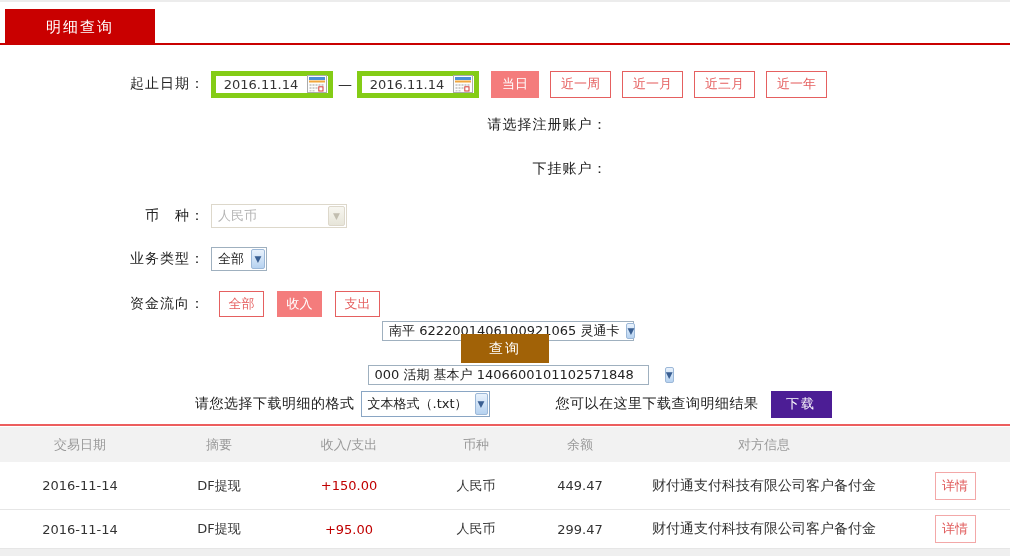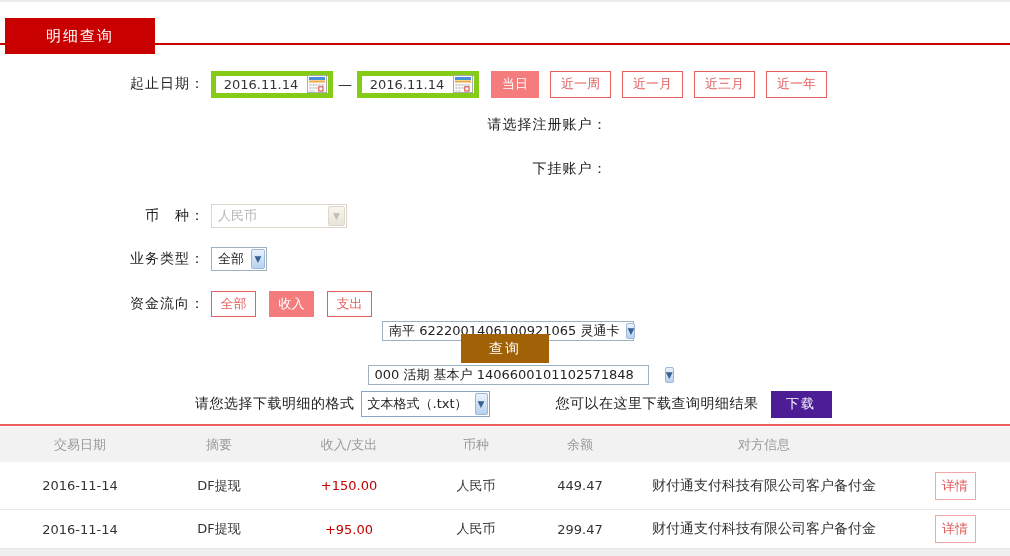--- a/index.html
+++ b/index.html
@@ -1,35 +1,35 @@
 <!DOCTYPE html>
 <html><head>
 <meta charset="utf-8">
 <style>
   * { margin:0; padding:0; box-sizing:border-box; }
   html,body { width:1010px; height:556px; overflow:hidden; background:#fff;
               font-family:"DejaVu Sans","Liberation Sans",sans-serif; }
   .page { width:1010px; height:556px; border-top:2px solid #ececec; position:relative; }
 
   
-  .tabbar { height:43px; border-bottom:2px solid #c90000; padding-top:16px; }
+  .tabbar { height:43px; border-bottom:2px solid #c90000; padding-top:7px; }
   .tab { margin-left:5px; width:150px; height:36px; background:#c90000; color:#fff;
          font-size:15px; display:flex; align-items:center; justify-content:center;
          letter-spacing:2px; cursor:pointer; }
 
   
   .form { padding-top:25px; }
   .frow { display:flex; align-items:center; }
   .flabel { width:205px; text-align:right; font-size:14px; color:#222; letter-spacing:1px;
             flex:0 0 205px;font-family:Liberation Mono, monospace; }
   .r-date  { height:28px; margin-bottom:18px; }
   .r-sel   { height:24px; margin-bottom:20px;flex-direction:column; }
   .r-cur   { height:24px; margin-bottom:19px; }
   .r-biz   { height:24px; margin-bottom:19px; }
-  .r-flow  { height:27px; margin-bottom:17px; }
+  .r-flow  { height:27px; margin-bottom:17px;gap:8px; }
 
   .dateinput { margin-left:6px; width:122px; height:27px; border:5px solid #84cc16;
                background:#fff; display:flex; align-items:center; }
   .dateinput .dtxt { flex:1; text-align:center; font-size:13px; color:#333; }
   .dateinput .cal { width:22px; display:flex; align-items:center; justify-content:center; cursor:pointer; }
   .dash { width:24px; text-align:center; color:#333; font-size:14px; }
 
   .quick { display:flex; margin-left:12px; gap:11px; }
   .qbtn { height:27px; padding:0 10px; display:flex; align-items:center; font-size:13px;
           background:#fff; border:1px solid #e56060; color:#e56060; cursor:pointer; }

